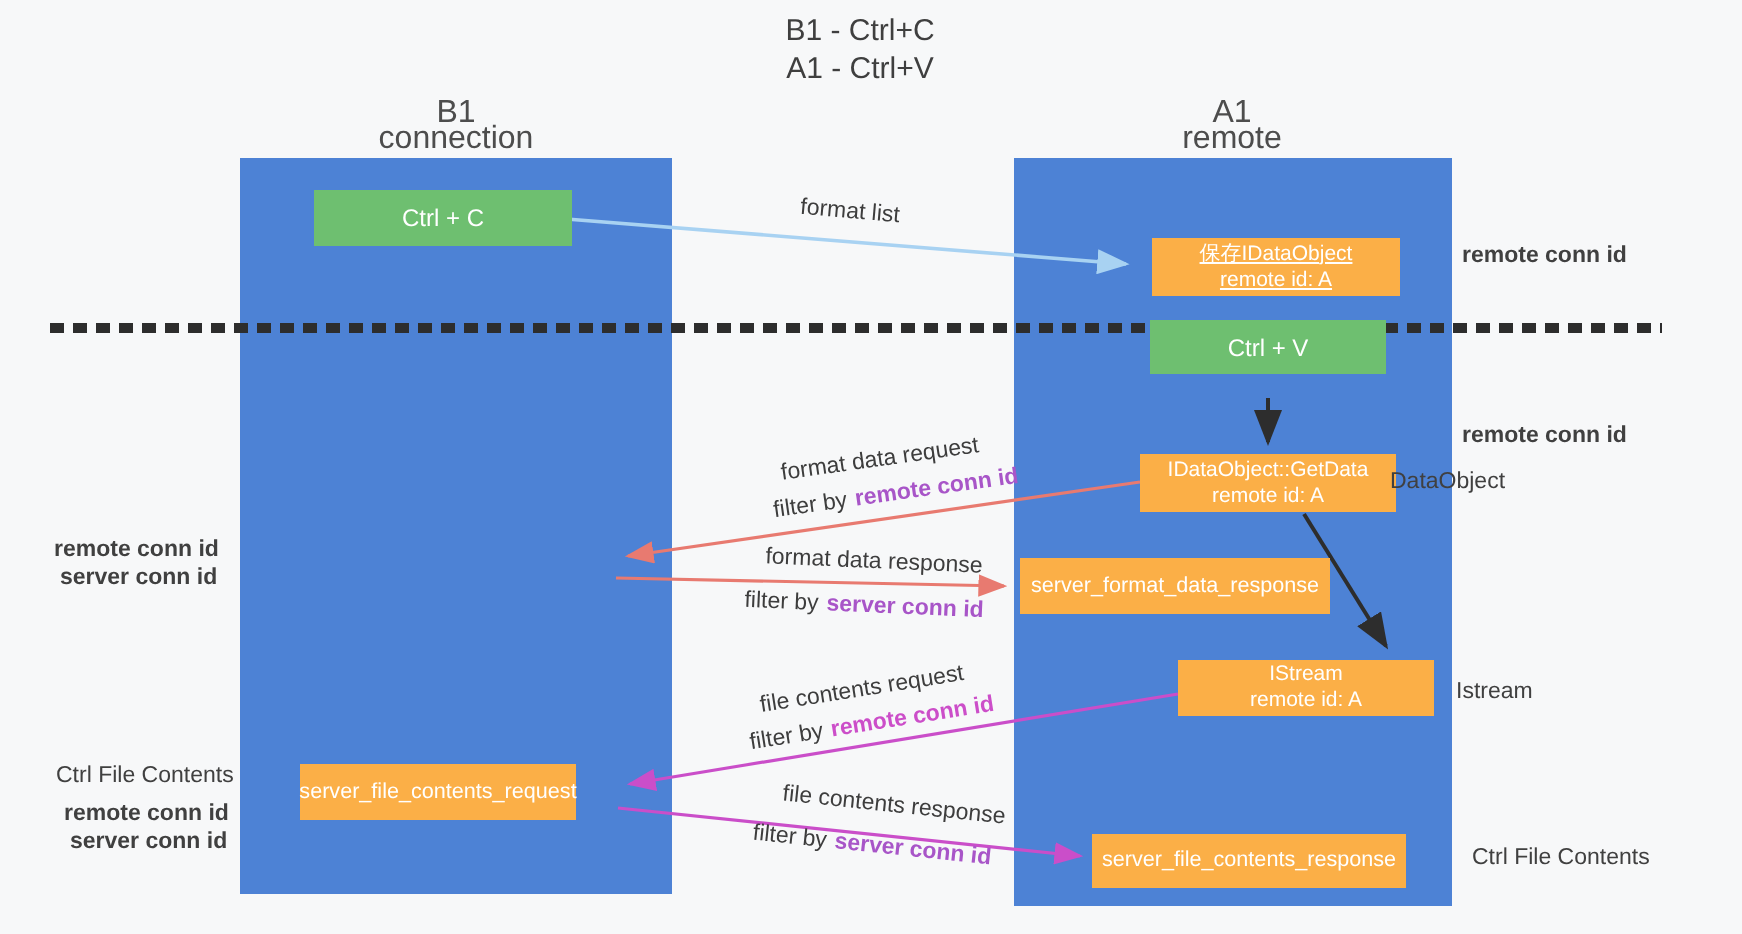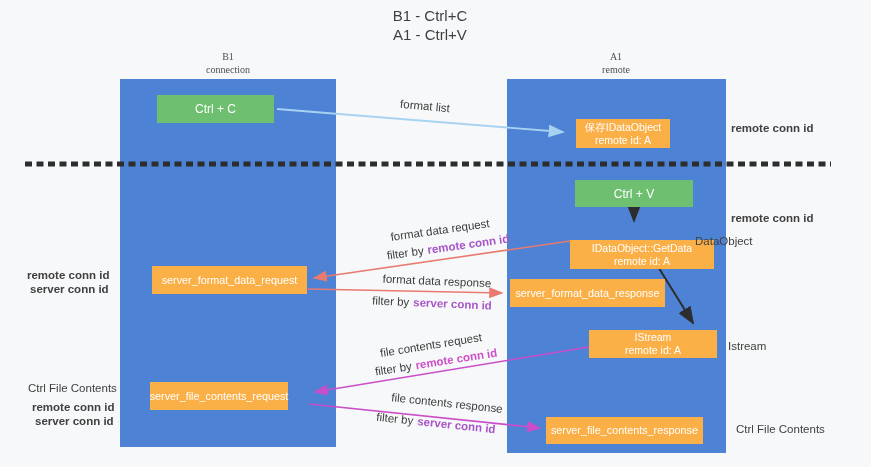--- a/index.html
+++ b/index.html
@@ -1,20 +1,20 @@
 <!DOCTYPE html>
 <html><head>
 <meta charset="utf-8">
 <style>
   html,body{margin:0;padding:0;}
   body{font-family:"Liberation Sans", sans-serif; background:#e9eaec;}
   .canvas{position:relative;width:871px;height:467px;background:#f7f8f9;overflow:hidden;padding-left:13px;}
   .panel{position:absolute;background:#4d82d5;}
   .title-block{position:absolute;left:335px;top:6px;width:190px;text-align:center;color:#3f3f3f;font-size:15px;line-height:19px;}
-  .lane-header{position:absolute;text-align:center;color:#4d4d4d;font-size:10px;line-height:13px;font-family:Liberation Serif, serif;}
+  .lane-header{position:absolute;text-align:center;color:#4d4d4d;font-size:16px;line-height:13px;}
   .node{position:absolute;display:flex;flex-direction:column;align-items:center;justify-content:center;color:#ffffff;text-align:center;z-index:3;}
   .node.green{background:#6ebf70;font-size:12px;}
   .node.orange{background:#fbaf47;font-size:10.5px;line-height:13px;}
   .node.orange.single{font-size:10.8px;}
   .edge-label{position:absolute;white-space:nowrap;font-size:11.5px;color:#3d3d3d;z-index:4;}
   .edge-label .key{font-weight:bold;}
   .edge-label .prefix{margin-right:4px;}
   .purple{color:#a855c8;}
   .pink{color:#cc4ec9;}
   .green-txt{color:#53b953;}
@@ -62,41 +62,38 @@
     <line x1="25" y1="164" x2="831" y2="164" stroke="#2d2d2d" stroke-width="5" stroke-dasharray="7 4.5"></line>
     <line x1="277" y1="109" x2="563" y2="132" stroke="#a8d2f2" stroke-width="1.8" marker-end="url(#m-blue)"></line>
     <line x1="634" y1="199" x2="634" y2="221" stroke="#2d2d2d" stroke-width="2" marker-end="url(#m-black)"></line>
     <line x1="652" y1="257" x2="693" y2="323" stroke="#2d2d2d" stroke-width="2" marker-end="url(#m-black)"></line>
     <line x1="570" y1="241" x2="314" y2="278" stroke="#e87a70" stroke-width="1.6" marker-end="url(#m-red)"></line>
     <line x1="308" y1="289" x2="502" y2="293" stroke="#e87a70" stroke-width="1.6" marker-end="url(#m-red)"></line>
     <line x1="589" y1="347" x2="315" y2="392" stroke="#ca4ec9" stroke-width="1.6" marker-end="url(#m-mag)"></line>
     <line x1="309" y1="404" x2="540" y2="428" stroke="#ca4ec9" stroke-width="1.6" marker-end="url(#m-mag)"></line>
   </svg>
 
-  <div class="node green" style="left:157px;top:95px;width:117px;height:28px;">
+  <div class="node green" style="left:157px;top:95px;width:129px;height:28px;">
     <div>Ctrl + C</div>
   </div>
 
-  <div class="node orange" style="left:576px;top:119px;width:94px;height:29px;">
+  <div class="node orange" style="left:576px;top:119px;width:124px;height:29px;text-decoration:underline;">
     <div>保存IDataObject</div>
     <div>remote id: A</div>
   </div>
 
-  <div class="node green" style="left:575px;top:180px;width:118px;height:27px;">
+  <div class="node green" style="left:575px;top:160px;width:118px;height:27px;">
     <div>Ctrl + V</div>
   </div>
 
-  <div class="node orange" style="left:570px;top:227px;width:144px;height:29px;margin-top:13px;">
+  <div class="node orange" style="left:570px;top:227px;width:128px;height:29px;">
     <div>IDataObject::GetData</div>
     <div>remote id: A</div>
   </div>
 
-  <div class="node orange single" style="left:152px;top:266px;width:155px;height:28px;">
-    <div>server_format_data_request</div>
-  </div>
 
   <div class="node orange single" style="left:510px;top:279px;width:155px;height:28px;">
     <div>server_format_data_response</div>
   </div>
 
   <div class="node orange" style="left:589px;top:330px;width:128px;height:28px;">
     <div>IStream</div>
     <div>remote id: A</div>
   </div>
 

